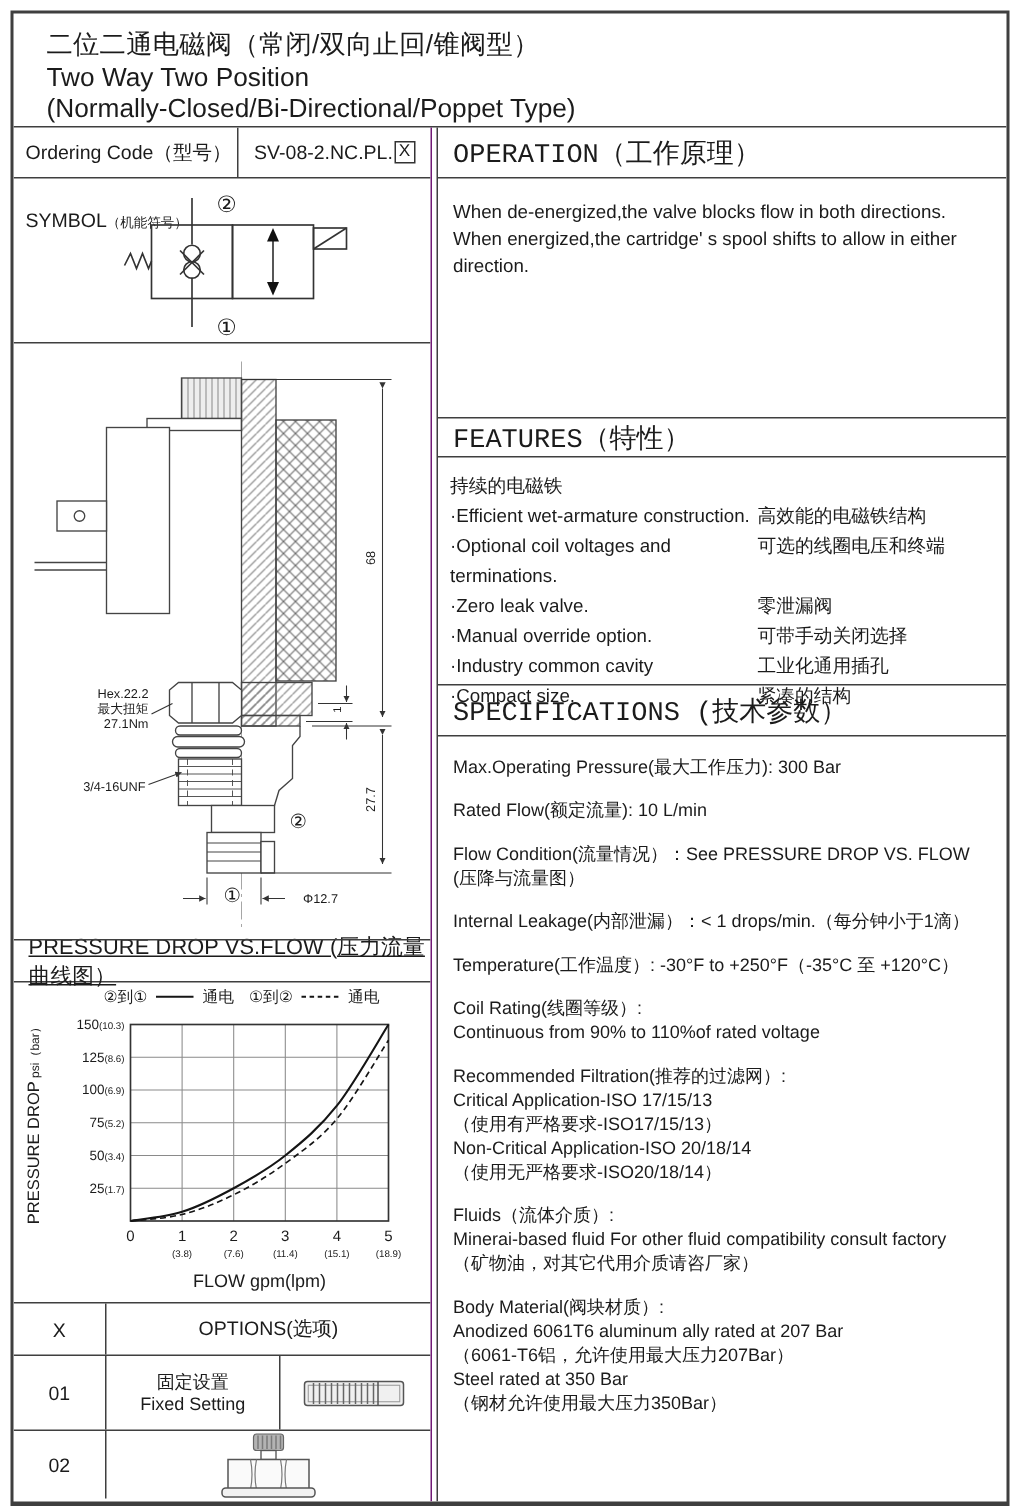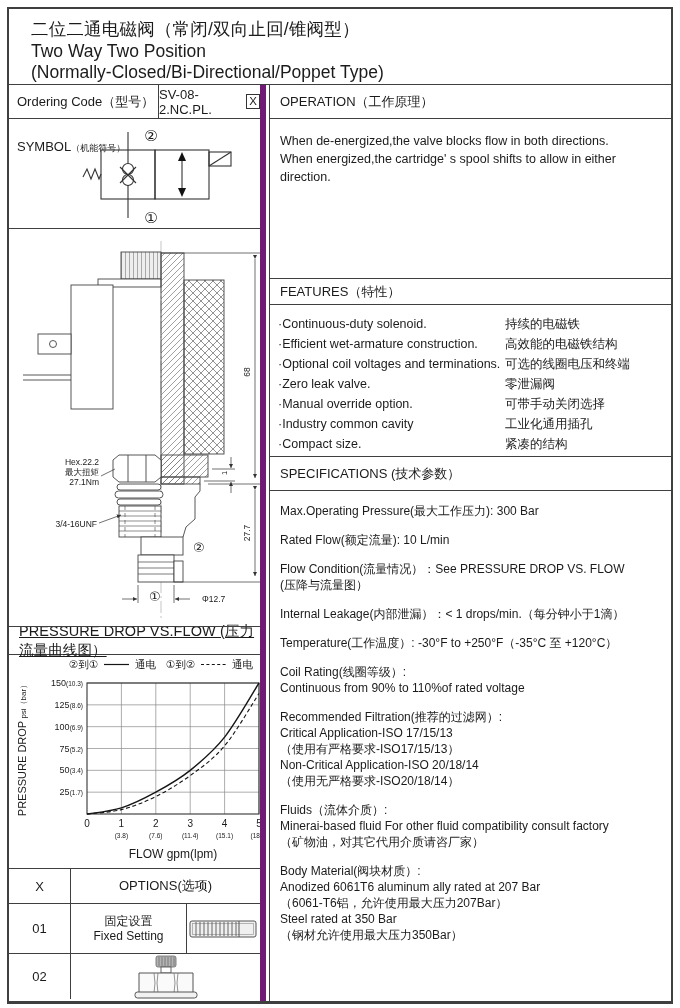--- a/index.html
+++ b/index.html
@@ -4,21 +4,21 @@
 <style>
   * { margin:0; padding:0; box-sizing:border-box; }
   html,body { background:#fff; }
   body { width:680px; height:1008px; font-family:"Liberation Sans","DejaVu Sans",sans-serif; color:#1b1b1b; position:relative; }
   .page { position:absolute; left:0; top:0; width:680px; height:1008px; background:#fff; }
   .frame { position:absolute; left:7px; top:7px; right:7px; bottom:4px; border:2px solid #3f3f3f; border-bottom-width:3px; display:flex; flex-direction:column; overflow:hidden; background:#fff; }
   .title-block { height:76px; border-bottom:1px solid #3f3f3f; padding:8px 0 0 22px; }
   .title-zh { font-size:17.5px; letter-spacing:0.2px; }
   .title-en { font-size:17.5px; }
   .cols { flex:1; display:flex; min-height:0; }
-  .left-col { width:257px; border-right:6px solid #701a75; display:flex; flex-direction:column; overflow:hidden; }
+  .left-col { width:279px; border-right:1px solid #701a75; display:flex; flex-direction:column; overflow:hidden; }
   .right-col { flex:1; border-left:1px solid #3f3f3f; margin-left:3px; display:flex; flex-direction:column; overflow:hidden; }
 
   
   .ordering-row { height:34px; border-bottom:1px solid #3f3f3f; display:flex; font-size:13px; }
   .ordering-label { width:150px; border-right:1px solid #3f3f3f; display:flex; align-items:center; padding-left:8px; }
   .ordering-value { flex:1; display:flex; align-items:center; justify-content:center; gap:1px; }
   .xbox { border:1px solid #333; padding:0 2px; font-size:11.5px; line-height:13px; }
   .symbol-section { height:110px; border-bottom:1px solid #3f3f3f; position:relative; }
   .symbol-label { position:absolute; left:8px; top:20px; font-size:13px; }
   .symbol-label .small { font-size:9px; }
@@ -29,21 +29,21 @@
   .opt-row { display:flex; }
   .opt-head { height:34px; }
   .opt-r1 { height:50px; border-top:1px solid #3f3f3f; }
   .opt-r2 { height:46px; border-top:1px solid #3f3f3f; }
   .opt-c-x { width:62px; border-right:1px solid #3f3f3f; display:flex; align-items:center; justify-content:center; font-size:13px; }
   .opt-c-opt { flex:1; display:flex; align-items:center; justify-content:center; font-size:13px; }
   .opt-c-label { width:116px; border-right:1px solid #3f3f3f; display:flex; flex-direction:column; align-items:center; justify-content:center; line-height:15px; text-align:center; }
   .opt-c-icon { flex:1; display:flex; align-items:center; justify-content:center; }
 
   
-  .sec-header { border-bottom:1px solid #3f3f3f; display:flex; align-items:center; padding-left:10px; font-size:13px; }
+  .sec-header { border-bottom:1px solid #3f3f3f; display:flex; align-items:center; padding-left:10px; font-size:18px;font-family:Liberation Mono, monospace; }
   .op-header { height:34px; }
   .op-body { height:160px; border-bottom:1px solid #3f3f3f; padding:13px 8px 0 10px; font-size:12.5px; }
   .op-en div { line-height:18px; }
   .op-zh { margin-top:15px; }
   .op-zh div { line-height:20px; }
   .feat-header { height:26px; }
   .feat-body { height:152px; border-bottom:1px solid #3f3f3f; padding:9px 6px 0 8px; font-size:12.5px; }
   .feat-row { display:flex; line-height:20px; }
   .feat-en { flex:1; }
   .feat-zh { width:160px; }
@@ -318,21 +318,20 @@
         <div class="op-body">
           <div class="op-en">
             <div>When de-energized,the valve blocks flow in both directions.</div>
             <div>When energized,the cartridge' s spool shifts to allow in either direction.</div>
           </div>
         </div>
 
         <div class="sec-header feat-header">FEATURES（特性）</div>
         <div class="feat-body">
           <div class="feat-row">
-              <div class="feat-en">·Continuous-duty  solenoid.</div>
               <div class="feat-zh">持续的电磁铁</div>
             </div>
           <div class="feat-row">
               <div class="feat-en">·Efficient wet-armature construction.</div>
               <div class="feat-zh">高效能的电磁铁结构</div>
             </div>
           <div class="feat-row">
               <div class="feat-en">·Optional coil voltages and terminations.</div>
               <div class="feat-zh">可选的线圈电压和终端</div>
             </div>

